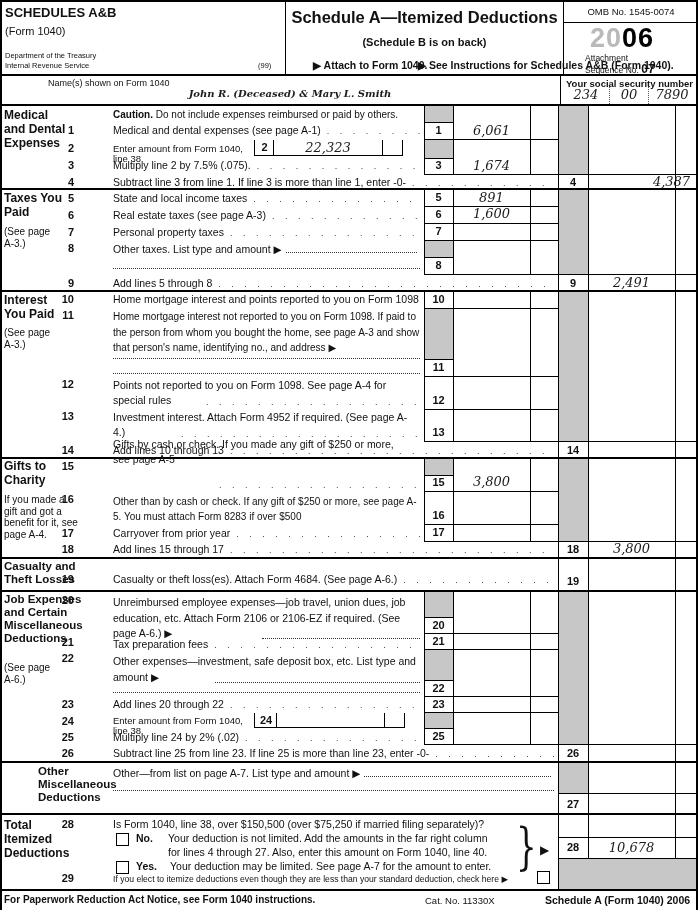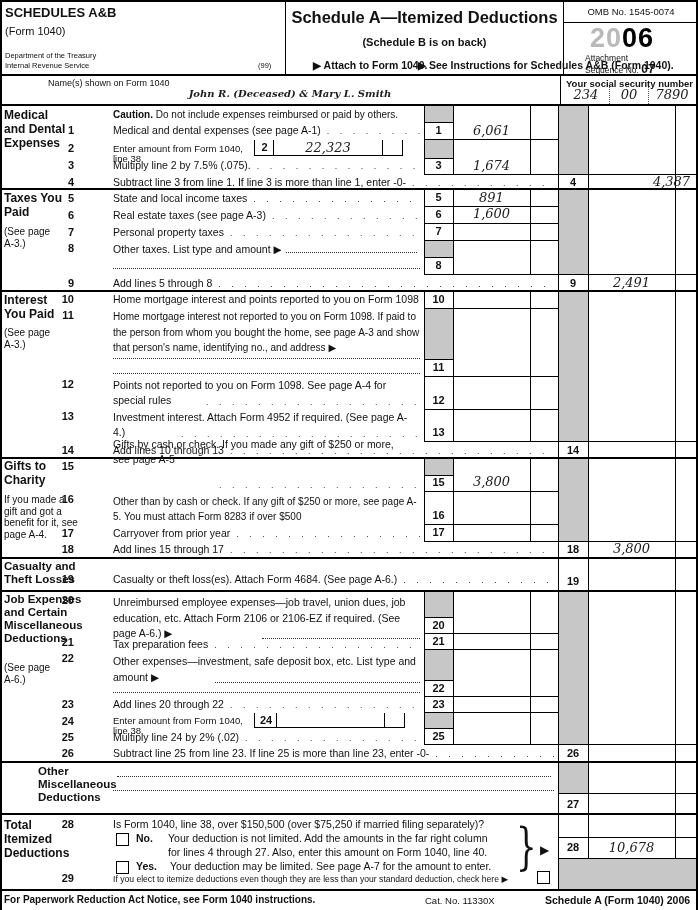--- a/index.html
+++ b/index.html
@@ -293,20 +293,21 @@
   <div class="ab fs9" style="left:113px;top:716px;width:140px;font-size:9.5px;">Enter amount from Form 1040, line 38</div>
   <div class="ab drow fs105" style="left:113px;top:731px;width:307px;">
       <span>Multiply line 24 by 2% (.02)</span>
       <span class="dt"></span>
     </div>
   <div class="ab drow fs105" style="left:113px;top:747px;width:441px;">
       <span>Subtract line 25 from line 23. If line 25 is more than line 23, enter -0-</span>
       <span class="dt"></span>
     </div>
   <div class="ab drow fs105" style="left:113px;top:766px;width:441px;">
+      <span>Other—from list on page A-7. List type and amount ▶</span>
       <span class="df"></span>
     </div>
   <div class="ab dfa" style="left:113px;top:789px;width:441px;"></div>
 
   <div class="ab fs105" style="left:113px;top:818px;width:420px;">Is Form 1040, line 38, over $150,500 (over $75,250 if married filing separately)?</div>
   <div class="ab cb" style="left:116px;top:833px;"></div>
   <div class="ab fs105 b" style="left:136px;top:832px;">No.</div>
   <div class="ab fs105" style="left:168px;top:832px;width:360px;white-space:nowrap;">Your deduction is not limited. Add the amounts in the far right column</div>
   <div class="ab fs105" style="left:168px;top:846px;width:360px;white-space:nowrap;">for lines 4 through 27. Also, enter this amount on Form 1040, line 40.</div>
   <div class="ab cb" style="left:116px;top:861px;"></div>

